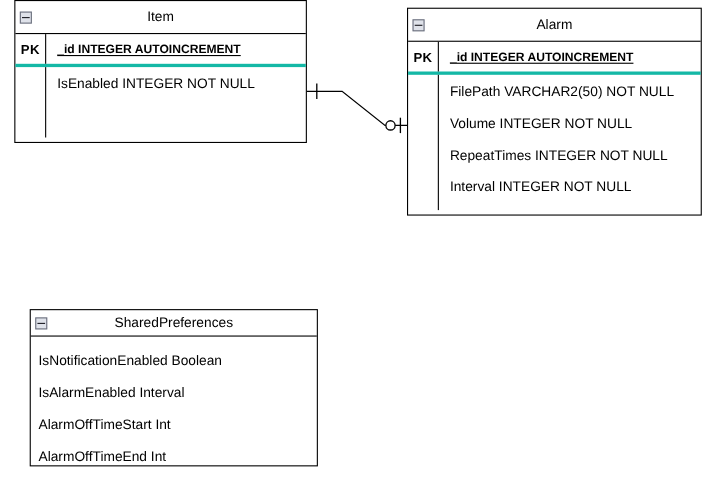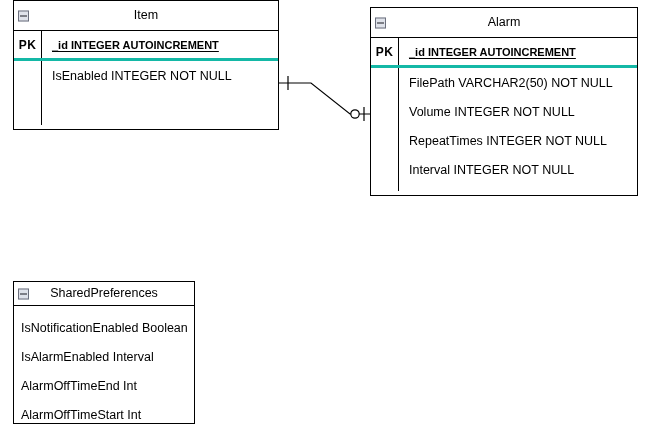--- a/index.html
+++ b/index.html
@@ -185,32 +185,32 @@
 
     <div class="attr-body" style="height:127px;">
       <div class="attr-gutter"></div>
       <div class="attr-row" style="height:29px;">FilePath VARCHAR2(50) NOT NULL</div>
       <div class="attr-row" style="height:29px;">Volume INTEGER NOT NULL</div>
       <div class="attr-row" style="height:29px;">RepeatTimes INTEGER NOT NULL</div>
       <div class="attr-row" style="height:29px;text-align:center;">Interval INTEGER NOT NULL</div>
     </div>
   </div>
 
-  <div class="entity" style="left:13px; top:281px; width:182px; height:143px;">
+  <div class="entity" style="left:27px; top:281px; width:262px; height:143px;">
 
     <div class="entity-header" style="height:24px;">
       <span class="collapse-icon"></span>
       <span class="entity-title">SharedPreferences</span>
     </div>
 
     <div class="plain-body" style="height:117px; padding-top:7px;">
       <div class="plain-row" style="height:29px;">IsNotificationEnabled Boolean</div>
       <div class="plain-row" style="height:29px;">IsAlarmEnabled Interval</div>
+      <div class="plain-row" style="height:29px;">AlarmOffTimeStart Int</div>
       <div class="plain-row" style="height:29px;">AlarmOffTimeEnd Int</div>
-      <div class="plain-row" style="height:29px;">AlarmOffTimeStart Int</div>
     </div>
   </div>
 
   <svg class="connector" width="653" height="440">
 
     <path d="M 279 83 L 311 83 L 350 114 L 370 114" fill="none" stroke="#000000" stroke-width="1.2"></path>
 
     <line x1="288" y1="76" x2="288" y2="90" stroke="#000000" stroke-width="1.2"></line>
 
     <circle cx="355" cy="114" r="4.2" fill="#ffffff" stroke="#000000" stroke-width="1.2"></circle>

